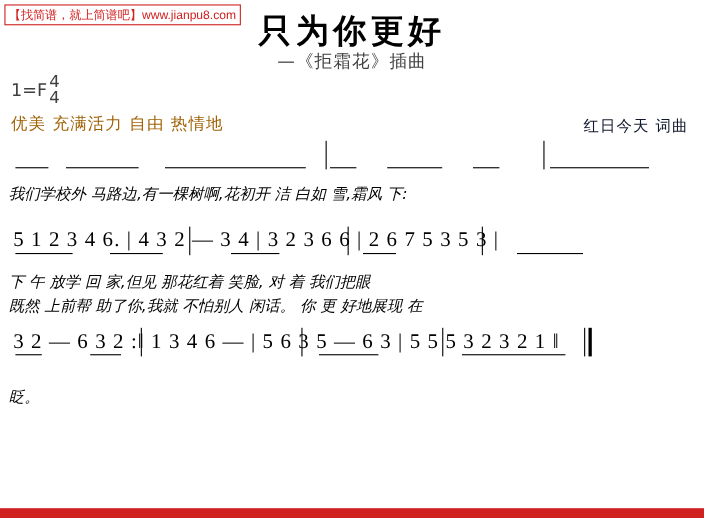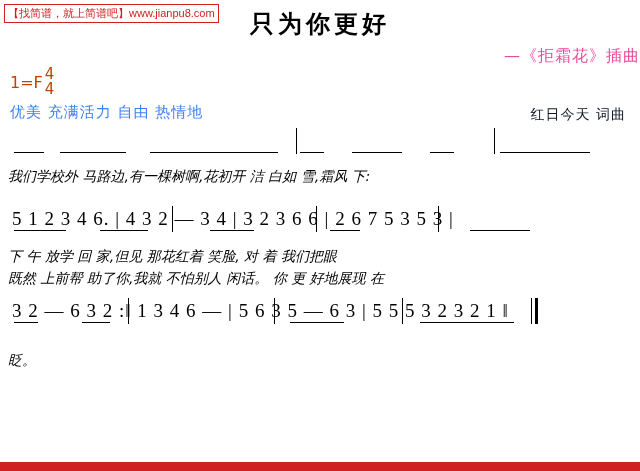--- a/index.html
+++ b/index.html
@@ -29,65 +29,65 @@
     letter-spacing: 0px;
     white-space: nowrap;
     background: #ffffff;
   }
   .title {
     position: absolute;
     left: 0;
     top: 8px;
     width: 640px;
     text-align: center;
-    font-size: 24px;
+    font-size: 30px;
     font-family: "DejaVu Sans", sans-serif;
     font-weight: bold;
     letter-spacing: 4px;
     color: #000000;
   }
   .subtitle {
     position: absolute;
     left: 0;
     top: 46px;
     width: 640px;
-    text-align: right;
+    text-align: center;
     font-size: 16px;
     font-family: "DejaVu Sans", sans-serif;
-    color: #ec4899;
+    color: #404040;
     letter-spacing: 1px;
   }
   .keysig {
     position: absolute;
     left: 10px;
     top: 68px;
     font-size: 16px;
     font-family: "DejaVu Sans", sans-serif;
-    color: #c2410c;
+    color: #404040;
   }
   .keysig .frac {
     display: inline-block;
     vertical-align: middle;
     text-align: center;
     line-height: 1.0;
     font-size: 15px;
     margin-left: 2px;
     position: relative;
     top: -1px;
   }
   .keysig .frac .num { display: block; }
   .keysig .frac .den { display: block; }
   .expr {
     position: absolute;
     left: 10px;
     top: 103px;
     font-size: 15px;
     font-family: "DejaVu Sans", sans-serif;
     letter-spacing: 1px;
-    color: #3b82f6;
+    color: #a16207;
   }
   .credit {
     position: absolute;
     right: 14px;
     top: 106px;
     font-size: 14px;
     font-family: "DejaVu Sans", sans-serif;
     letter-spacing: 1px;
     color: #0f172a;
   }

